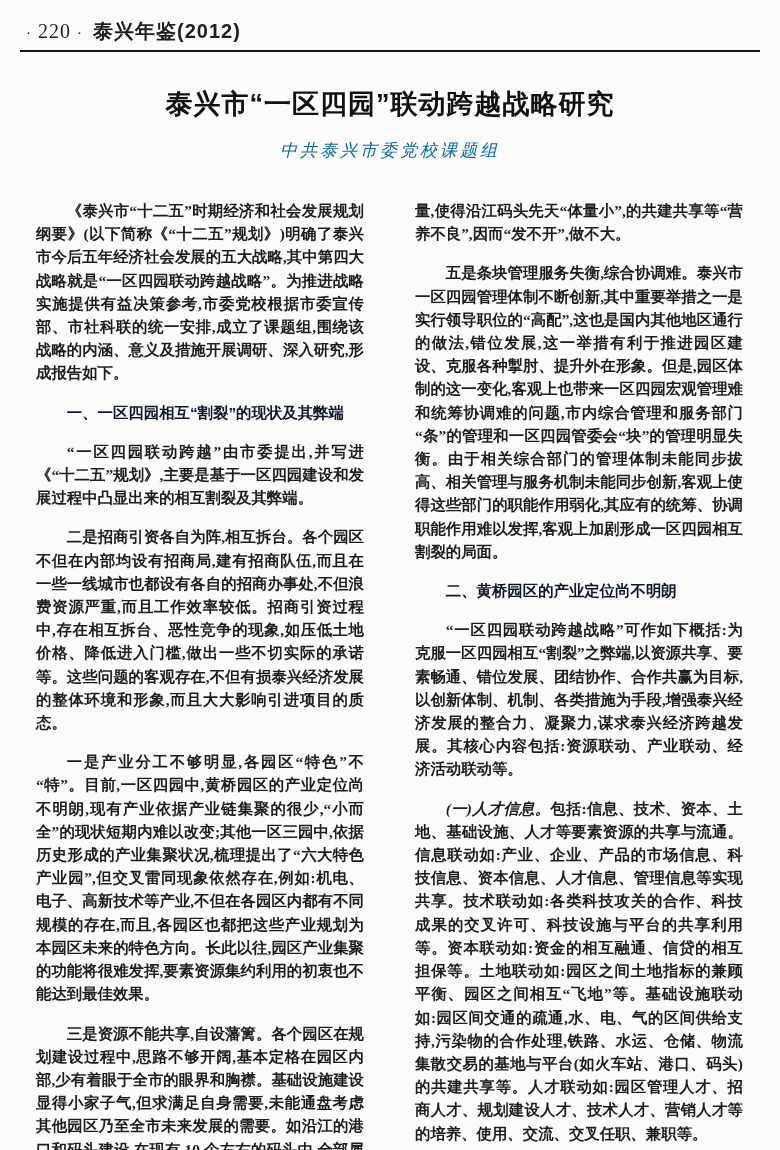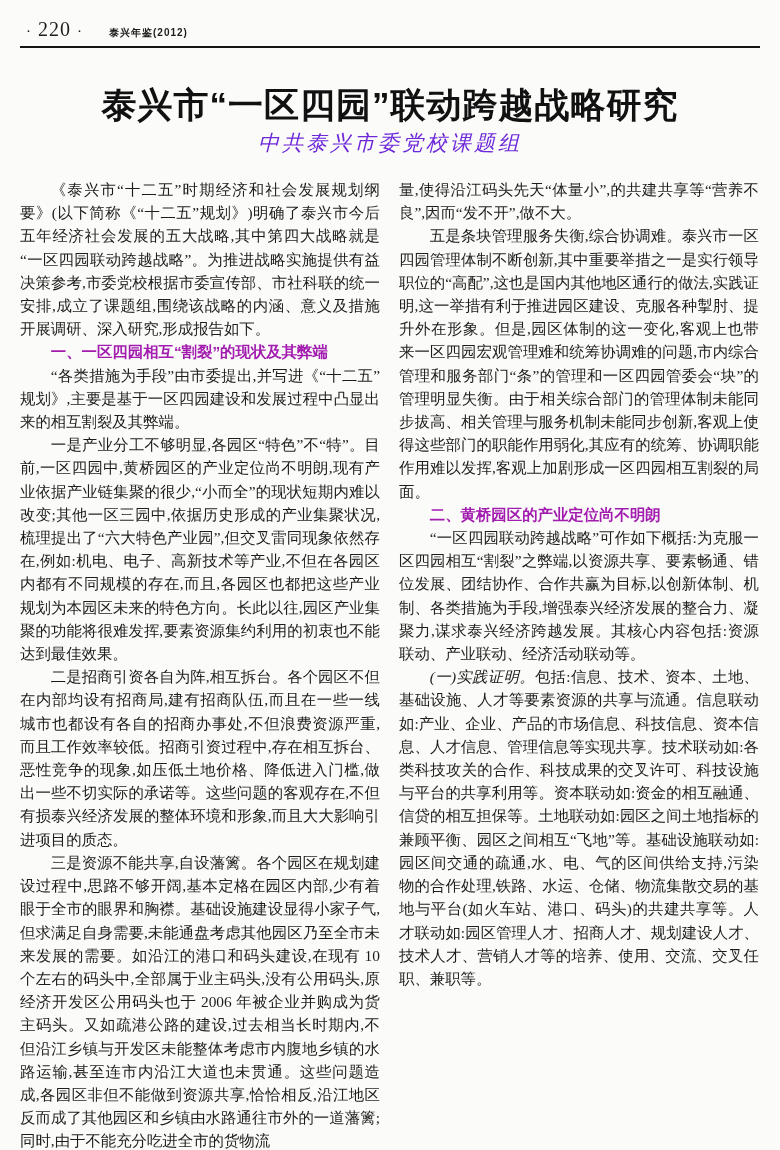--- a/index.html
+++ b/index.html
@@ -16,67 +16,68 @@
     display: flex; align-items: baseline;
     font-size: 15px; letter-spacing: 1px;
   }
   .page-header .bullet { font-size: 15px; margin: 0 6px; }
   .page-header .pageno {
     font-family: "Liberation Serif", "DejaVu Serif", serif;
     font-size: 20px;
   }
   .page-header .booktitle {
     font-family: "Liberation Sans", "DejaVu Sans", sans-serif;
-    font-weight: bold; font-size: 10px; margin-left: 20px;
+    font-weight: bold; font-size: 20px; margin-left: 4px;
   }
   .header-rule {
     margin-top: 5px;
     border-top: 2.5px solid #151515;
   }
 
   .article-title {
     margin: 34px 0 0 0;
     text-align: center;
     font-family: "Liberation Sans", "DejaVu Sans", sans-serif;
     font-weight: bold;
-    font-size: 35px;
+    font-size: 27px;
     letter-spacing: 1px;
     color: #111;
   }
   .article-author {
+    margin-top: 17px;
     text-align: center;
     font-style: italic;
-    font-size: 21px;
+    font-size: 17px;
     letter-spacing: 3px;
-    color: #6d28d9;
+    color: #0369a1;
   }
 
   .columns {
     margin-top: 21px;
     display: flex;
     gap: 19px;
   }
   .col {
     width: 360px;
     font-size: 15.4px;
     line-height: 23.2px;
     text-align: justify;
     text-justify: inter-ideograph;
     color: #1d1d1d;
   }
-  .col p { margin: 0; text-indent: 2em; }
+  .col p { margin: 16px; text-indent: 2em; font-weight: bold; }
   .col p.cont { text-indent: 0; }
   .sec-heading {
-    margin: 0;
+    margin: 16px;
     font-family: "Liberation Sans", "DejaVu Sans", sans-serif;
     font-weight: bold;
     font-size: 15.4px;
     line-height: 23.2px;
     text-indent: 2em;
-    color: #a21caf;
+    color: #0f172a;
   }
   .kai-lead { font-style: italic; }
 </style>
 </head>
 <body>
 
 <div class="page">
 
   <div class="page-header">
     <span class="bullet">·</span>
@@ -87,28 +88,28 @@
   <div class="header-rule"></div>
 
   <h1 class="article-title">泰兴市“一区四园”联动跨越战略研究</h1>
   <div class="article-author">中共泰兴市委党校课题组</div>
 
   <div class="columns">
 
     <div class="col">
       <p>《泰兴市“十二五”时期经济和社会发展规划纲要》(以下简称《“十二五”规划》)明确了泰兴市今后五年经济社会发展的五大战略,其中第四大战略就是“一区四园联动跨越战略”。为推进战略实施提供有益决策参考,市委党校根据市委宣传部、市社科联的统一安排,成立了课题组,围绕该战略的内涵、意义及措施开展调研、深入研究,形成报告如下。</p>
       <h2 class="sec-heading">一、一区四园相互“割裂”的现状及其弊端</h2>
-      <p>“各类措施为手段”由市委提出,并写进《“十二五”规划》,主要是基于一区四园建设和发展过程中凸显出来的相互割裂及其弊端。</p>
+      <p>“一区四园联动跨越”由市委提出,并写进《“十二五”规划》,主要是基于一区四园建设和发展过程中凸显出来的相互割裂及其弊端。</p>
+      <p>二是招商引资各自为阵,相互拆台。各个园区不但在内部均设有招商局,建有招商队伍,而且在一些一线城市也都设有各自的招商办事处,不但浪费资源严重,而且工作效率较低。招商引资过程中,存在相互拆台、恶性竞争的现象,如压低土地价格、降低进入门槛,做出一些不切实际的承诺等。这些问题的客观存在,不但有损泰兴经济发展的整体环境和形象,而且大大影响引进项目的质态。</p>
       <p>一是产业分工不够明显,各园区“特色”不“特”。目前,一区四园中,黄桥园区的产业定位尚不明朗,现有产业依据产业链集聚的很少,“小而全”的现状短期内难以改变;其他一区三园中,依据历史形成的产业集聚状况,梳理提出了“六大特色产业园”,但交叉雷同现象依然存在,例如:机电、电子、高新技术等产业,不但在各园区内都有不同规模的存在,而且,各园区也都把这些产业规划为本园区未来的特色方向。长此以往,园区产业集聚的功能将很难发挥,要素资源集约利用的初衷也不能达到最佳效果。</p>
-      <p>二是招商引资各自为阵,相互拆台。各个园区不但在内部均设有招商局,建有招商队伍,而且在一些一线城市也都设有各自的招商办事处,不但浪费资源严重,而且工作效率较低。招商引资过程中,存在相互拆台、恶性竞争的现象,如压低土地价格、降低进入门槛,做出一些不切实际的承诺等。这些问题的客观存在,不但有损泰兴经济发展的整体环境和形象,而且大大影响引进项目的质态。</p>
       <p>三是资源不能共享,自设藩篱。各个园区在规划建设过程中,思路不够开阔,基本定格在园区内部,少有着眼于全市的眼界和胸襟。基础设施建设显得小家子气,但求满足自身需要,未能通盘考虑其他园区乃至全市未来发展的需要。如沿江的港口和码头建设,在现有 10 个左右的码头中,全部属于业主码头,没有公用码头,原经济开发区公用码头也于 2006 年被企业并购成为货主码头。又如疏港公路的建设,过去相当长时期内,不但沿江乡镇与开发区未能整体考虑市内腹地乡镇的水路运输,甚至连市内沿江大道也未贯通。这些问题造成,各园区非但不能做到资源共享,恰恰相反,沿江地区反而成了其他园区和乡镇由水路通往市外的一道藩篱;同时,由于不能充分吃进全市的货物流</p>
     </div>
 
     <div class="col">
       <p class="cont">量,使得沿江码头先天“体量小”,的共建共享等“营养不良”,因而“发不开”,做不大。</p>
-      <p>五是条块管理服务失衡,综合协调难。泰兴市一区四园管理体制不断创新,其中重要举措之一是实行领导职位的“高配”,这也是国内其他地区通行的做法,实践证明,这一举措有利于推进园区建设、克服各种掣肘、提升外在形象。但是,园区体制的这一变化,客观上也带来一区四园宏观管理难和统筹协调难的问题,市内综合管理和服务部门“条”的管理和一区四园管委会“块”的管理明显失衡。由于相关综合部门的管理体制未能同步拔高、相关管理与服务机制未能同步创新,客观上使得这些部门的职能作用弱化,其应有的统筹、协调职能作用难以发挥,客观上加剧形成一区四园相互割裂的局面。</p>
+      <p>五是条块管理服务失衡,综合协调难。泰兴市一区四园管理体制不断创新,其中重要举措之一是实行领导职位的“高配”,这也是国内其他地区通行的做法,错位发展,这一举措有利于推进园区建设、克服各种掣肘、提升外在形象。但是,园区体制的这一变化,客观上也带来一区四园宏观管理难和统筹协调难的问题,市内综合管理和服务部门“条”的管理和一区四园管委会“块”的管理明显失衡。由于相关综合部门的管理体制未能同步拔高、相关管理与服务机制未能同步创新,客观上使得这些部门的职能作用弱化,其应有的统筹、协调职能作用难以发挥,客观上加剧形成一区四园相互割裂的局面。</p>
       <h2 class="sec-heading">二、黄桥园区的产业定位尚不明朗</h2>
       <p>“一区四园联动跨越战略”可作如下概括:为克服一区四园相互“割裂”之弊端,以资源共享、要素畅通、错位发展、团结协作、合作共赢为目标,以创新体制、机制、各类措施为手段,增强泰兴经济发展的整合力、凝聚力,谋求泰兴经济跨越发展。其核心内容包括:资源联动、产业联动、经济活动联动等。</p>
-      <p><span class="kai-lead">(一)实践证明。</span><span>包括:信息、技术、资本、土地、基础设施、人才等要素资源的共享与流通。信息联动如:产业、企业、产品的市场信息、科技信息、资本信息、人才信息、管理信息等实现共享。技术联动如:各类科技攻关的合作、科技成果的交叉许可、科技设施与平台的共享利用等。资本联动如:资金的相互融通、信贷的相互担保等。土地联动如:园区之间土地指标的兼顾平衡、园区之间相互“飞地”等。基础设施联动如:园区间交通的疏通,水、电、气的区间供给支持,污染物的合作处理,铁路、水运、仓储、物流集散交易的基地与平台(如火车站、港口、码头)的共建共享等。人才联动如:园区管理人才、招商人才、规划建设人才、技术人才、营销人才等的培养、使用、交流、交叉任职、兼职等。</span></p>
+      <p><span class="kai-lead">(一)人才信息。</span><span>包括:信息、技术、资本、土地、基础设施、人才等要素资源的共享与流通。信息联动如:产业、企业、产品的市场信息、科技信息、资本信息、人才信息、管理信息等实现共享。技术联动如:各类科技攻关的合作、科技成果的交叉许可、科技设施与平台的共享利用等。资本联动如:资金的相互融通、信贷的相互担保等。土地联动如:园区之间土地指标的兼顾平衡、园区之间相互“飞地”等。基础设施联动如:园区间交通的疏通,水、电、气的区间供给支持,污染物的合作处理,铁路、水运、仓储、物流集散交易的基地与平台(如火车站、港口、码头)的共建共享等。人才联动如:园区管理人才、招商人才、规划建设人才、技术人才、营销人才等的培养、使用、交流、交叉任职、兼职等。</span></p>
     </div>
 
   </div>
 </div>
 
 </body></html>

